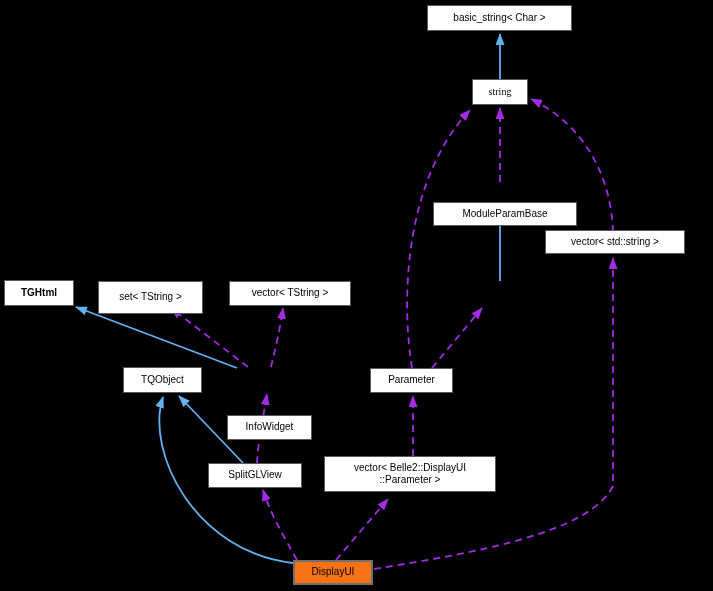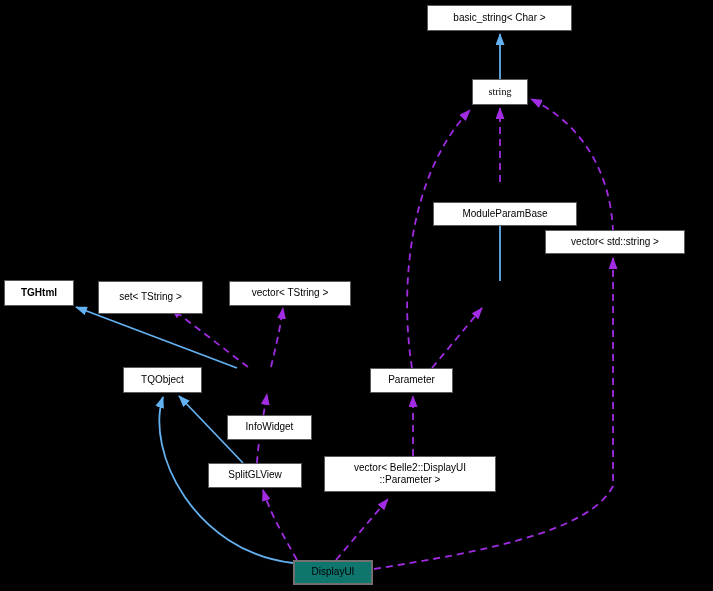--- a/index.html
+++ b/index.html
@@ -30,21 +30,21 @@
     line-height: 1.25;
     display: flex;
     align-items: center;
     justify-content: center;
     text-align: center;
     white-space: pre-line;
     padding: 1px 4px;
     cursor: pointer;
   }
   .node.highlight {
-    background: #0f766e;
+    background: #f97316;
     border: 2px solid #707070;
     cursor: default;
   }
   .edge-inherit {
     fill: none;
     stroke: #63b1f1;
     stroke-width: 1.8;
   }
   .edge-usage {
     fill: none;

